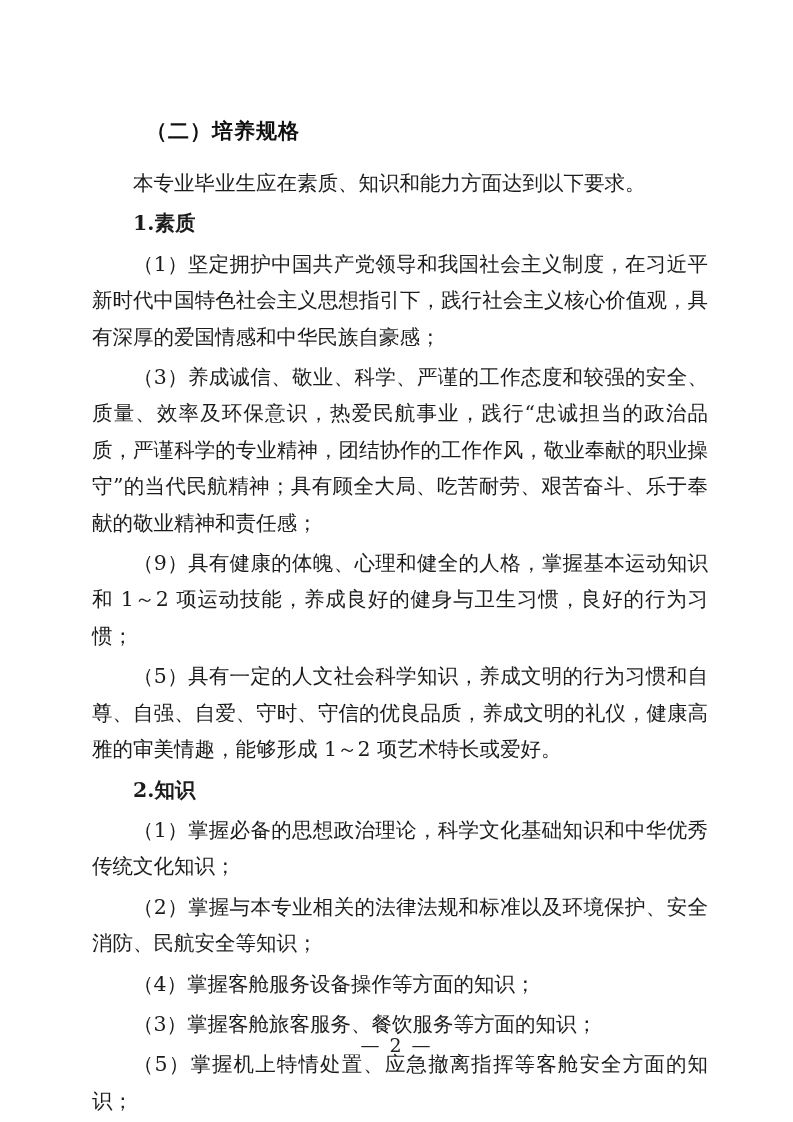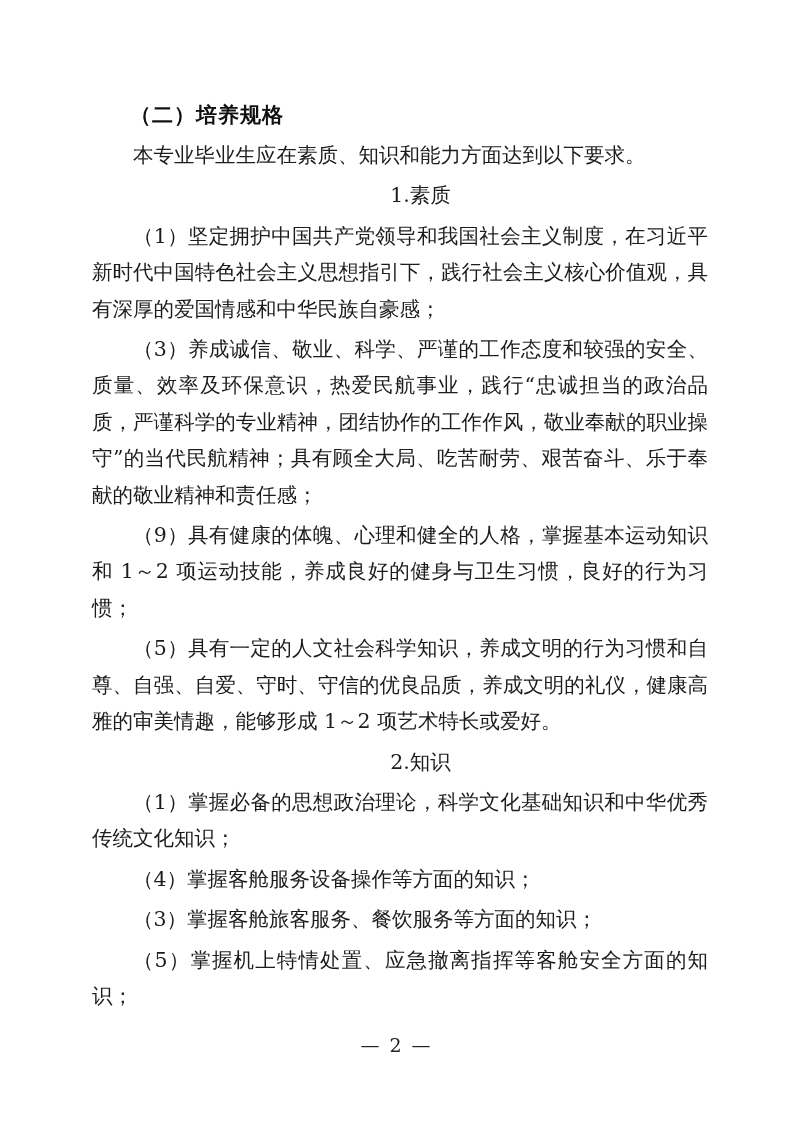--- a/index.html
+++ b/index.html
@@ -20,40 +20,41 @@
     inset: 0;
     background: #ffffff;
   }
   .content {
     position: absolute;
     left: 88px;
     top: 96px;
     width: 624px;
   }
   .heading {
-    margin: 0;
+    margin: 16px;
     font-family: "Liberation Sans", "DejaVu Sans", sans-serif;
     font-weight: bold;
     font-size: 21px;
     line-height: 37px;
     text-indent: 2em;
     letter-spacing: 1px;
     color: #111111;
   }
   .para {
     margin: 4px;
     font-size: 20.5px;
     line-height: 36.4px;
     text-indent: 2em;
     text-align: justify;
     word-break: break-all;
     color: #1c1c1c;
   }
   .subtitle {
-    text-align: center;
+    text-align: left;
+    font-weight: bold;
   }
   .footer {
     position: absolute;
     left: 0;
     right: 0;
     top: 1032px;
     text-align: center;
     font-size: 19px;
     line-height: 26px;
     color: #222222;
@@ -78,20 +79,21 @@
     <p class="para">（3）养成诚信、敬业、科学、严谨的工作态度和较强的安全、质量、效率及环保意识，热爱民航事业，践行“忠诚担当的政治品质，严谨科学的专业精神，团结协作的工作作风，敬业奉献的职业操守”的当代民航精神；具有顾全大局、吃苦耐劳、艰苦奋斗、乐于奉献的敬业精神和责任感；</p>
 
     <p class="para">（9）具有健康的体魄、心理和健全的人格，掌握基本运动知识和 1～2 项运动技能，养成良好的健身与卫生习惯，良好的行为习惯；</p>
 
     <p class="para">（5）具有一定的人文社会科学知识，养成文明的行为习惯和自尊、自强、自爱、守时、守信的优良品质，养成文明的礼仪，健康高雅的审美情趣，能够形成 1～2 项艺术特长或爱好。</p>
 
     <p class="para subtitle">2.知识</p>
 
     <p class="para">（1）掌握必备的思想政治理论，科学文化基础知识和中华优秀传统文化知识；</p>
 
+    <p class="para">（2）掌握与本专业相关的法律法规和标准以及环境保护、安全消防、民航安全等知识；</p>
 
     <p class="para">（4）掌握客舱服务设备操作等方面的知识；</p>
 
     <p class="para">（3）掌握客舱旅客服务、餐饮服务等方面的知识；</p>
 
     <p class="para">（5）掌握机上特情处置、应急撤离指挥等客舱安全方面的知识；</p>
 
   </div>
 
   <div class="footer">

